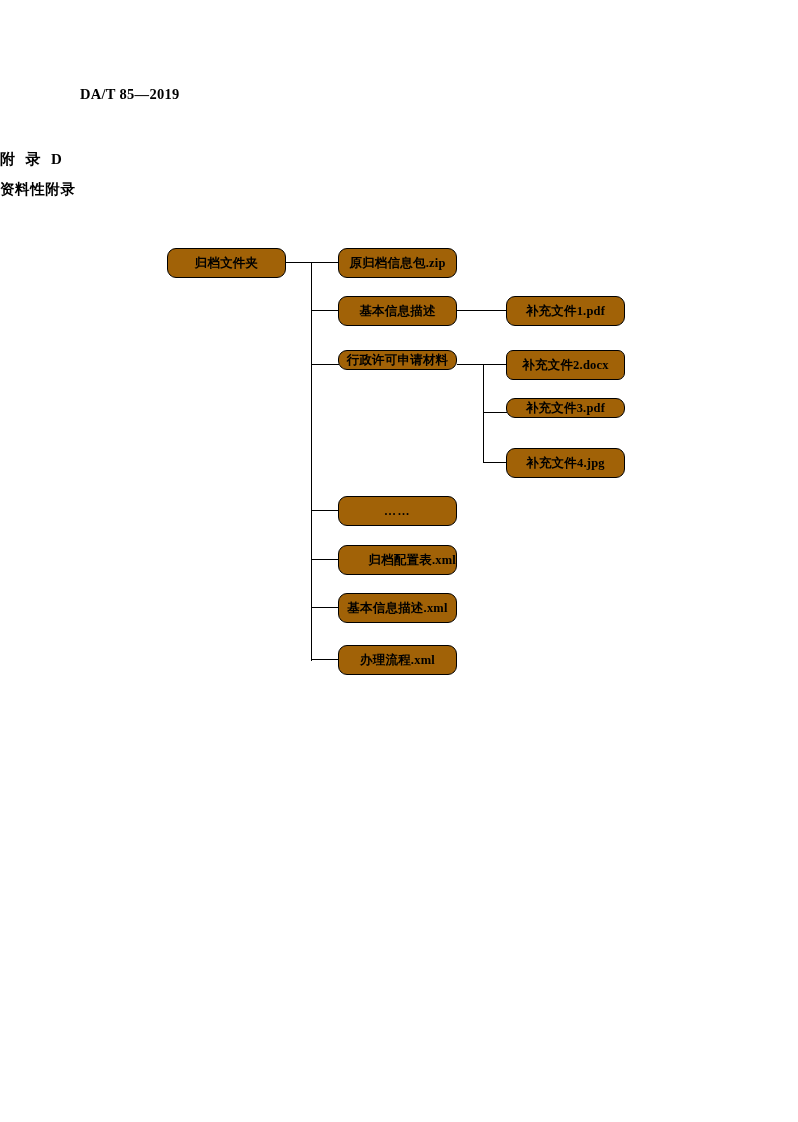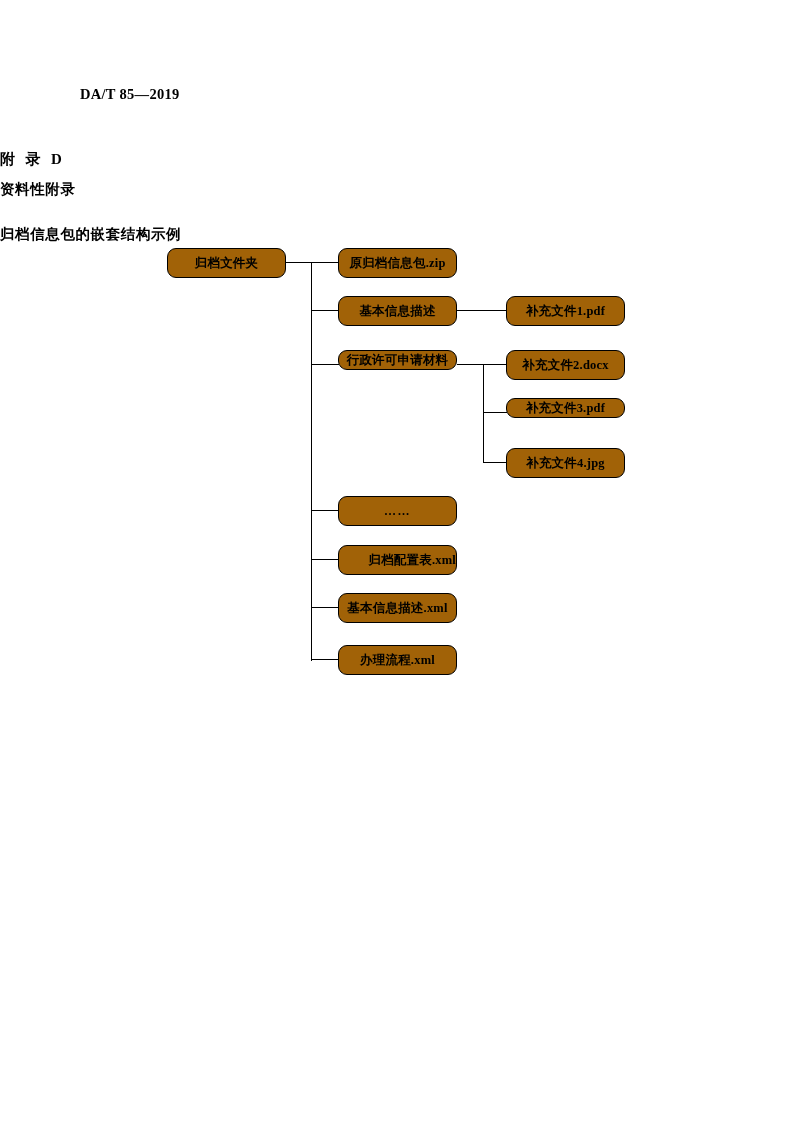--- a/index.html
+++ b/index.html
@@ -102,21 +102,20 @@
 </head>
 <body>
 
 <div id="page">
 
   <div id="std-header">DA/T 85—2019</div>
 
   <div id="title-block">
     <div id="annex-label">附  录  D</div>
     <div id="annex-type">资料性附录</div>
-    <div id="annex-caption">归档信息包的嵌套结构示例</div>
   </div>
 
   <div id="diagram">
 
     <div class="edge h" style="left:286px; top:262px; width:27px;"></div>
 
     <div class="edge v" style="left:311px; top:262px; height:399px;"></div>
 
     <div class="edge h" style="left:311px; top:262px; width:28px;"></div>
     <div class="edge h" style="left:311px; top:310px; width:28px;"></div>
@@ -156,21 +155,21 @@
     <div class="node" style="left:338px; top:593px; width:119px; height:30px;">
       <span>基本信息描述.xml</span>
     </div>
     <div class="node" style="left:338px; top:645px; width:119px; height:30px;justify-content:center;">
       <span>办理流程.xml</span>
     </div>
 
     <div class="node" style="left:506px; top:296px; width:119px; height:30px;">
       <span>补充文件1.pdf</span>
     </div>
-    <div class="node" style="left:506px; top:350px; width:119px; height:30px;">
+    <div class="node" style="left:506px; top:350px; width:119px; height:30px;border-radius:7px;">
       <span>补充文件2.docx</span>
     </div>
     <div class="node" style="left:506px; top:398px; width:119px; height:20px;">
       <span>补充文件3.pdf</span>
     </div>
     <div class="node" style="left:506px; top:448px; width:119px; height:30px;">
       <span>补充文件4.jpg</span>
     </div>
 
   </div>

